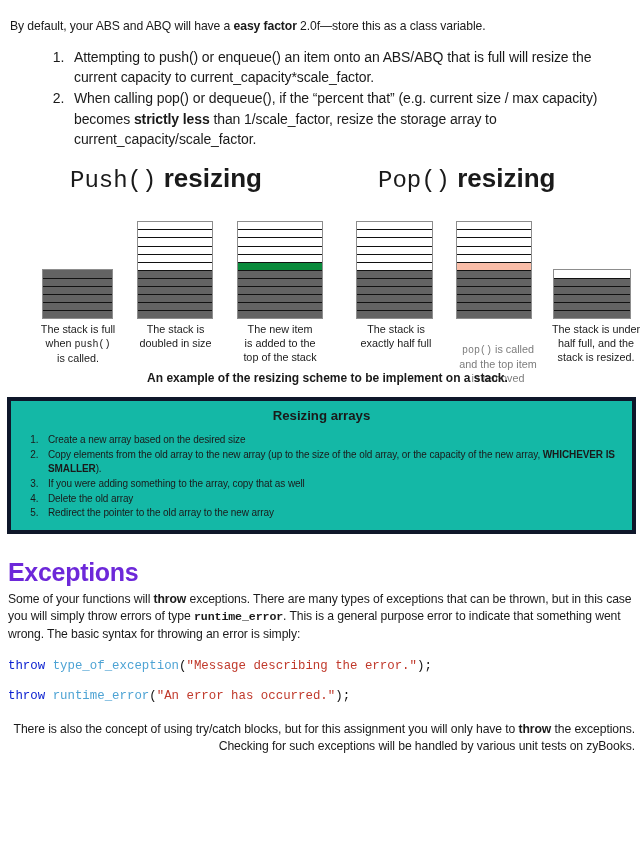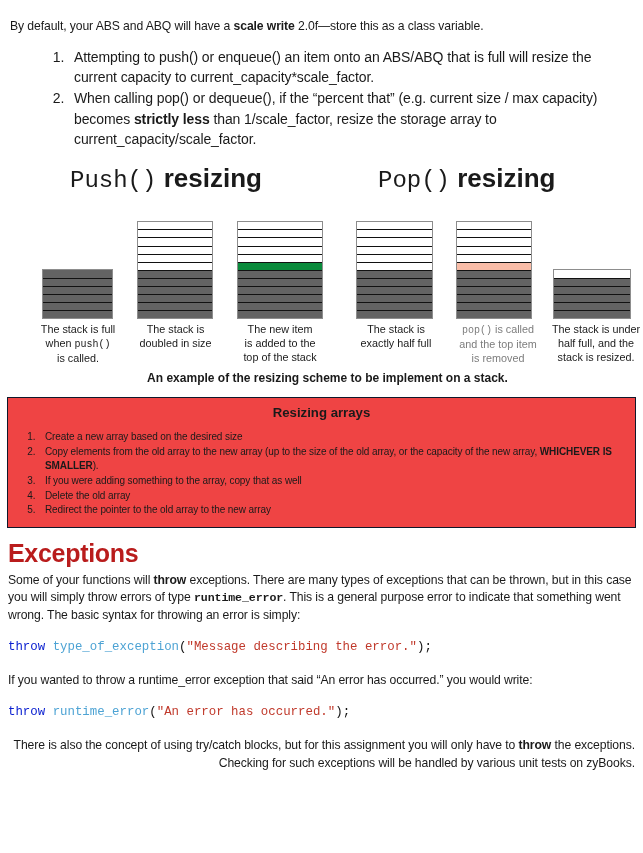--- a/index.html
+++ b/index.html
@@ -118,22 +118,22 @@
     top: 208px;
     width: 643px;
     text-align: center;
     font-size: 12px;
     font-weight: bold;
   }
 
   
   .callout {
     margin: 14px 1px 0 1px;
-    border: 1px solid #0f172a;
-    background: #ef4444;
+    border: 4px solid #0f172a;
+    background: #14b8a6;
     box-sizing: border-box;
     padding: 7px 8px 9px 8px;
   }
   .callout-title {
     text-align: center;
     font-size: 13.2px;
     font-weight: bold;
     margin-bottom: 7px;
   }
   .callout-body {
@@ -145,24 +145,24 @@
     margin: 10px 0 0 0;
     padding-left: 22px;
     font-size: 10px;
     line-height: 1.42;
     letter-spacing: -0.1px;
   }
   ol.callout-list li { padding-left: 7px; margin-bottom: 0.5px; }
 
   
   h2.section-heading {
-    color: #b91c1c;
+    color: #6d28d9;
     font-size: 25px;
     font-weight: bold;
-    margin: 11px 0 3px 2px;
+    margin: 24px 0 3px 2px;
     letter-spacing: -0.3px;
   }
   .body-para {
     font-size: 12.2px;
     line-height: 1.42;
     margin: 4px 2px 0 2px;
     letter-spacing: -0.1px;
   }
   .mono-inline {
     font-family: "Liberation Mono", monospace;
@@ -180,21 +180,21 @@
   .fn   { color: #4da3d4; }
   .str  { color: #c0392b; }
   .punc { color: #111111; }
 </style>
 </head>
 <body>
 
 <div class="page">
 
   <p class="intro">
-    <span>By default, your ABS and ABQ will have a </span><b>scale write</b><span> 2.0f—store this as a class variable.</span>
+    <span>By default, your ABS and ABQ will have a </span><b>easy factor</b><span> 2.0f—store this as a class variable.</span>
   </p>
 
   <ol class="top-list">
     <li>
       <span>Attempting to push() or enqueue() an item onto an ABS/ABQ that is full will resize the current capacity to current_capacity*scale_factor.</span><b></b><span></span>
     </li>
     <li>
       <span>When calling pop() or dequeue(), if the “percent that” (e.g. current size / max capacity) becomes </span><b>strictly less</b><span> than 1/scale_factor, resize the storage array to current_capacity/scale_factor.</span>
     </li>
   </ol>
@@ -293,21 +293,21 @@
         </div>
         <div class="caption" style="left: 222px; width: 104px;">
           <div>The new item</div>
           <div>is added to the</div>
           <div>top of the stack</div>
         </div>
         <div class="caption" style="left: 340px; width: 100px;">
           <div>The stack is</div>
           <div>exactly half full</div>
         </div>
-        <div class="caption gray" style="left: 440px; width: 104px;">
+        <div class="caption gray" style="left: 440px; width: 104px; margin-top: 20px;">
           <div><span></span><span class="mono">pop()</span><span> is called</span></div>
           <div>and the top item</div>
           <div>is removed</div>
         </div>
         <div class="caption" style="left: 538px; width: 104px;">
           <div>The stack is under</div>
           <div>half full, and the</div>
           <div>stack is resized.</div>
         </div>
       </div>
@@ -327,21 +327,20 @@
   </div>
 
   <h2 class="section-heading">Exceptions</h2>
 
   <p class="body-para">
     <span>Some of your functions will </span><b>throw</b><span> exceptions. There are many types of exceptions that can be thrown, but in this case you will simply throw errors of type </span><span class="mono-inline">runtime_error</span><span>. This is a general purpose error to indicate that something went wrong. The basic syntax for throwing an error is simply:</span>
   </p>
 
   <div class="code-line"><span class="kw">throw</span> <span class="fn">type_of_exception</span><span class="punc">(</span><span class="str">"Message describing the error."</span><span class="punc">);</span></div>
 
-  <p class="body-para" style="margin-top:18px;">If you wanted to throw a runtime_error exception that said “An error has occurred.” you would write:</p>
 
   <div class="code-line"><span class="kw">throw</span> <span class="fn">runtime_error</span><span class="punc">(</span><span class="str">"An error has occurred."</span><span class="punc">);</span></div>
 
   <p class="body-para" style="margin-top:18px;text-align:right;">
     <span>There is also the concept of using try/catch blocks, but for this assignment you will only have to </span><b>throw</b><span> the exceptions. Checking for such exceptions will be handled by various unit tests on zyBooks.</span>
   </p>
 
 </div>
 
 </body></html>

